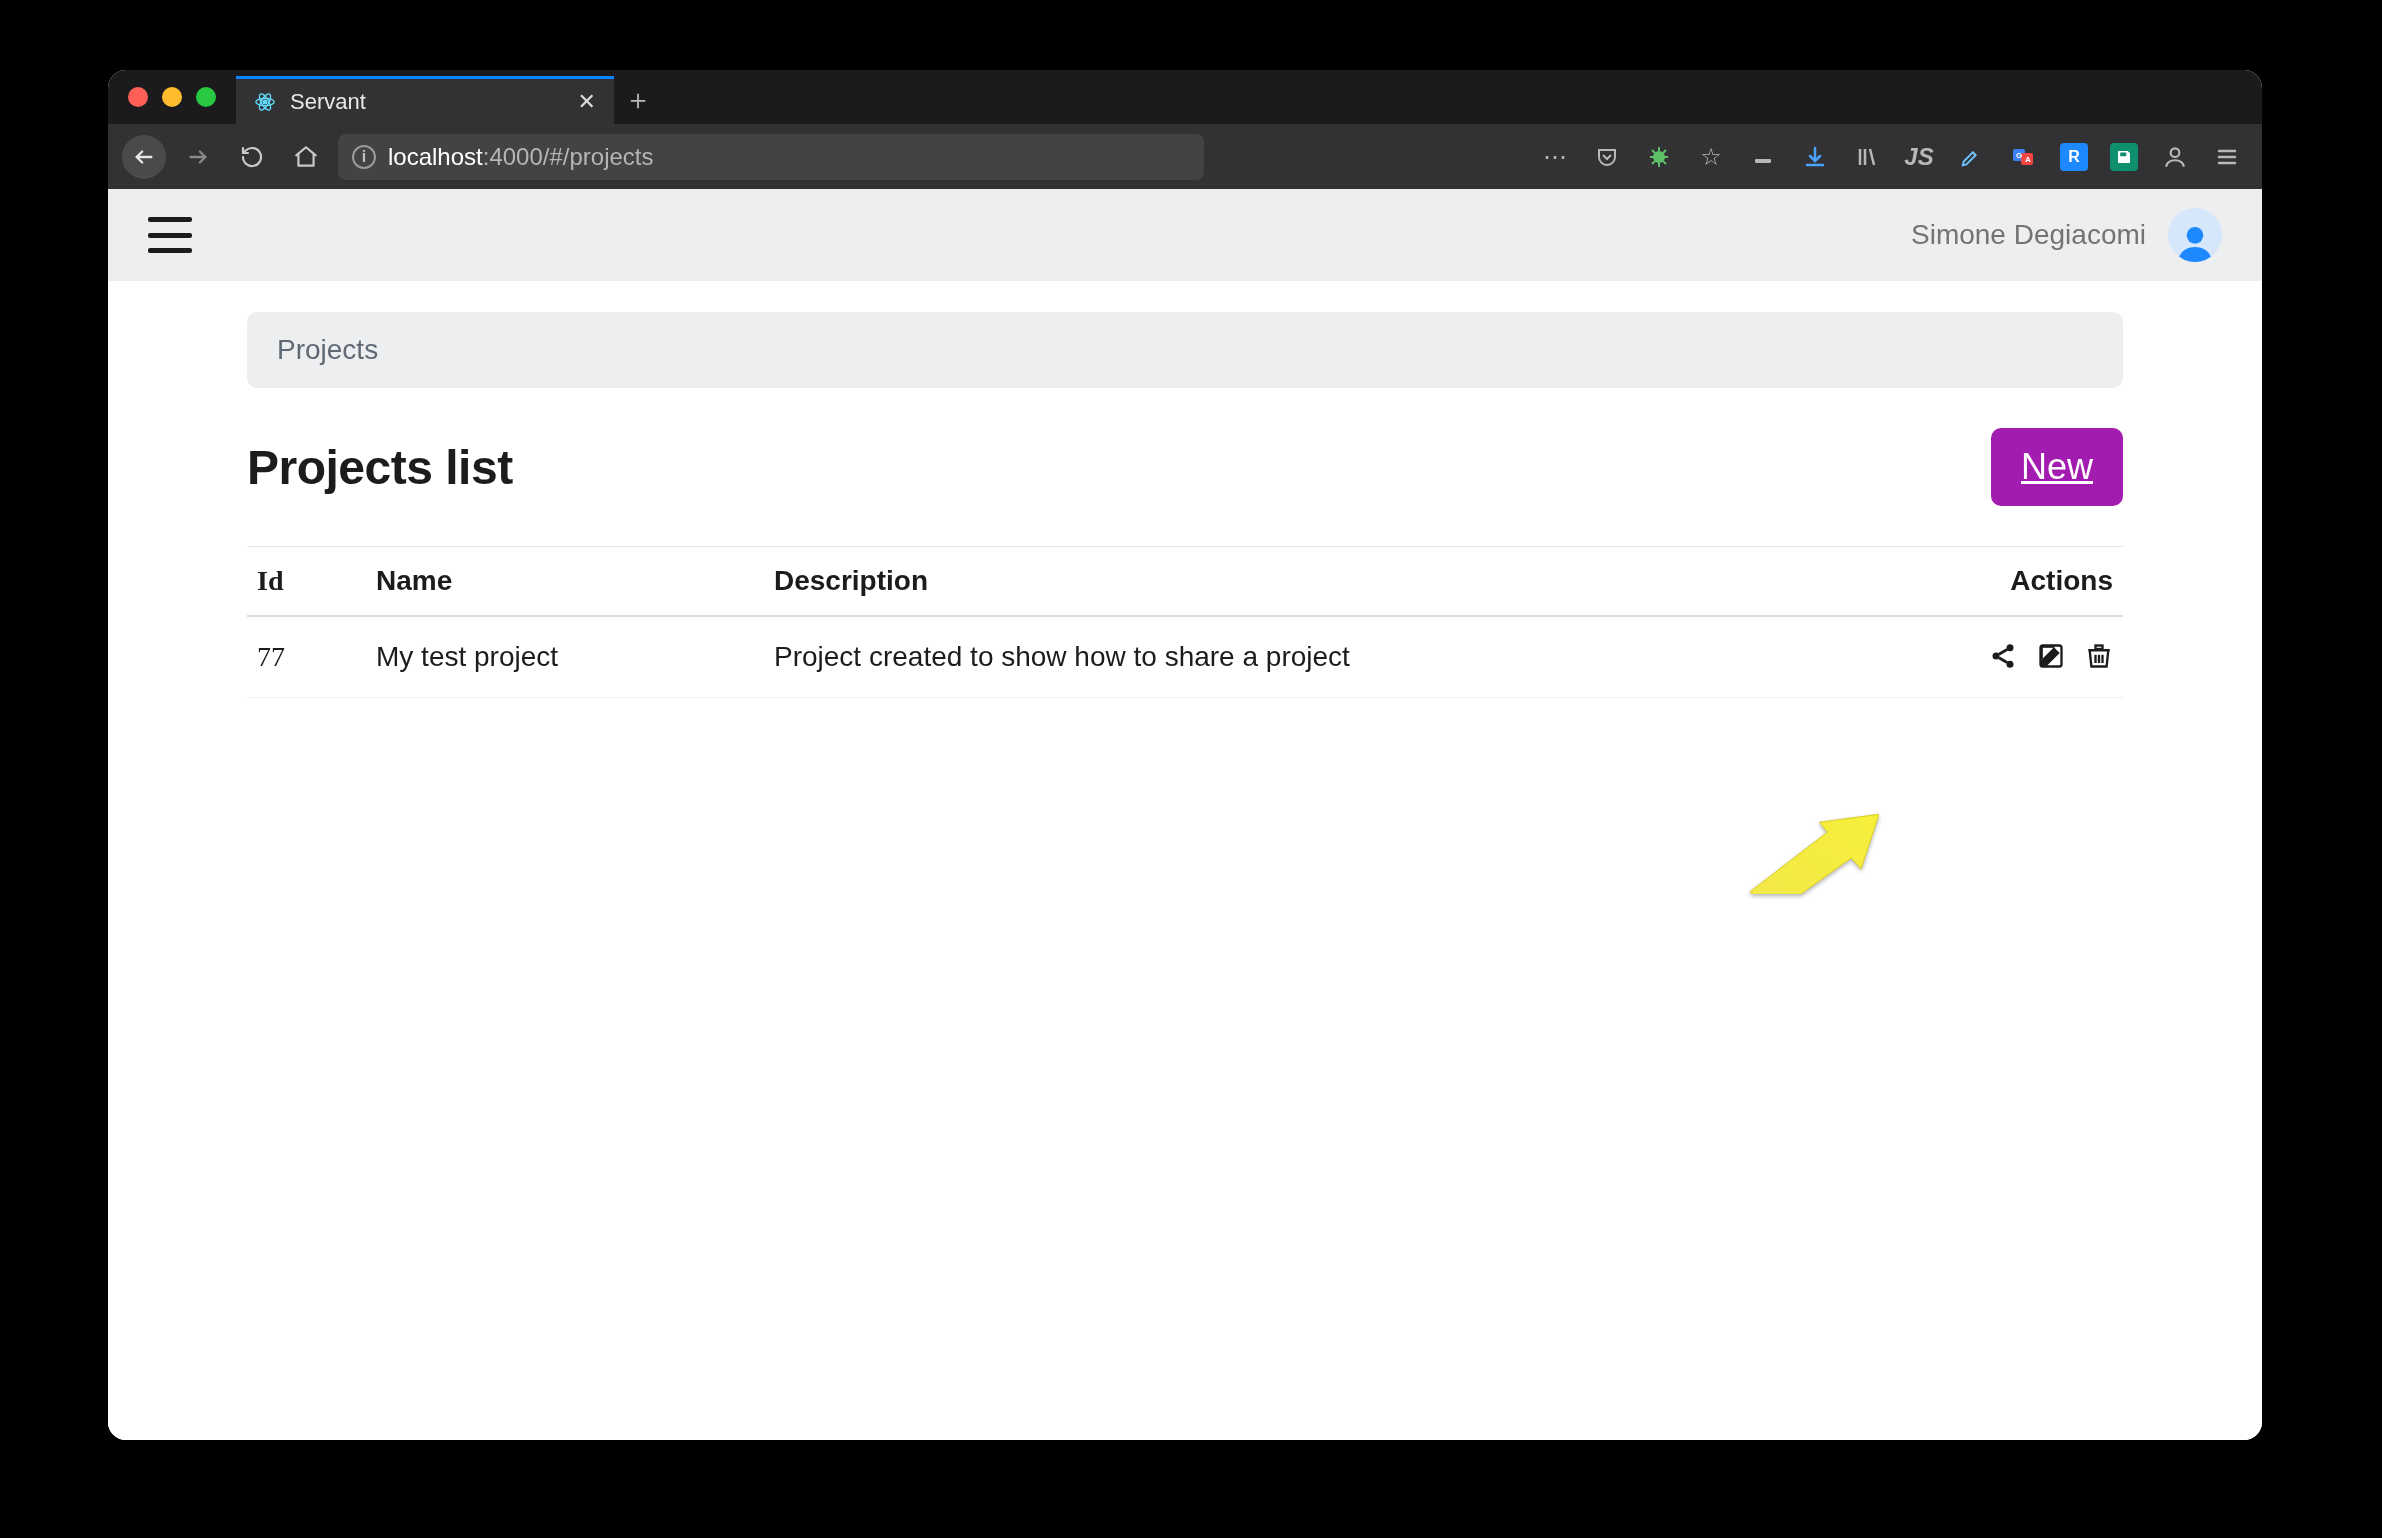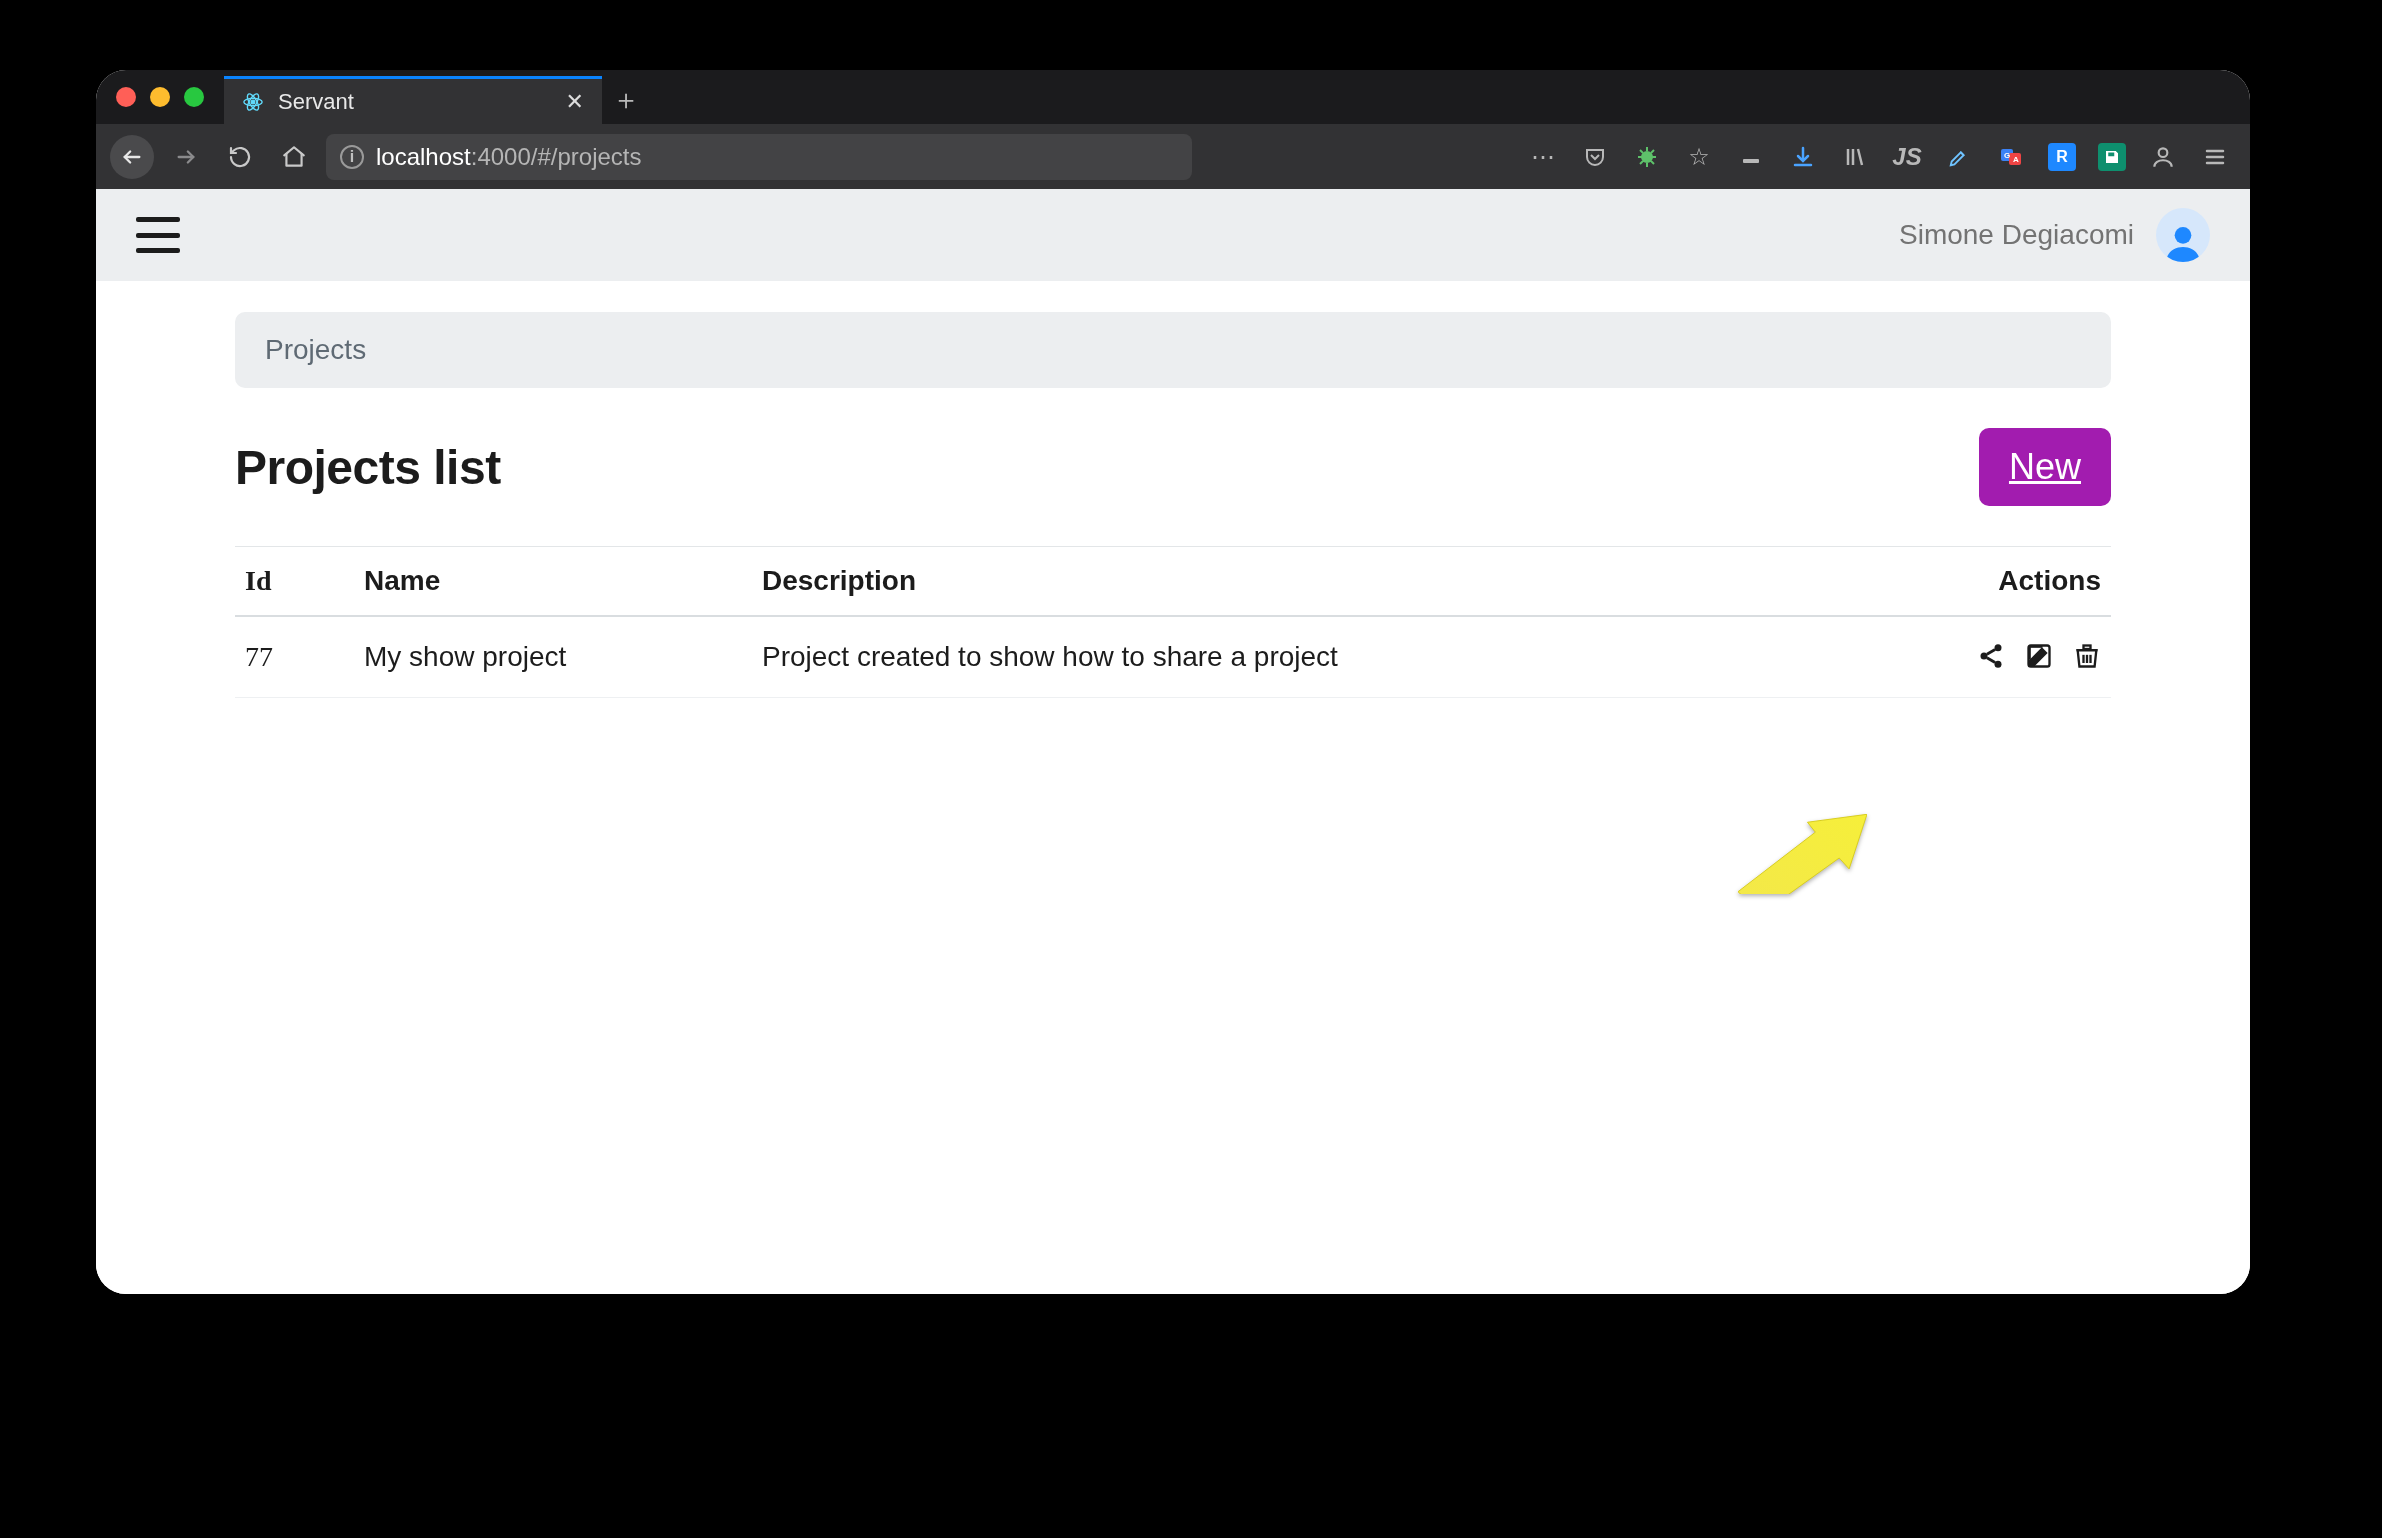--- a/index.html
+++ b/index.html
@@ -15,26 +15,26 @@
     width: 2382px;
     height: 1538px;
     background: #000;
     position: relative;
     transform-origin: top left;
   }
 
   
   .browser {
     position: absolute;
-    left: 96px;
+    left: 108px;
     top: 70px;
     width: 2154px;
-    height: 1224px;
+    height: 1370px;
     background: #fff;
-    border-radius: 30px;
+    border-radius: 18px;
     overflow: hidden;
     box-shadow: 0 30px 60px rgba(0,0,0,.6);
   }
 
   
   .tabstrip {
     height: 54px;
     background: #1b1b1d;
     display: flex;
     align-items: flex-end;
@@ -386,21 +386,21 @@
             <tr>
               <th class="col-id">Id</th>
               <th class="col-name">Name</th>
               <th>Description</th>
               <th class="col-actions actions">Actions</th>
             </tr>
           </thead>
           <tbody id="projects-body">
               <tr>
                 <td class="col-id">77</td>
-                <td class="col-name">My show project</td>
+                <td class="col-name">My test project</td>
                 <td>Project created to show how to share a project</td>
                 <td class="col-actions">
                   <div class="row-actions">
                     <span class="aicon"><svg viewBox="0 0 24 24" width="28" height="28" fill="currentColor">
                         <circle cx="6" cy="12" r="3"></circle>
                         <circle cx="18" cy="5" r="3"></circle>
                         <circle cx="18" cy="19" r="3"></circle>
                         <line x1="8.5" y1="10.5" x2="15.5" y2="6.5" stroke="currentColor" stroke-width="2.5"></line>
                         <line x1="8.5" y1="13.5" x2="15.5" y2="17.5" stroke="currentColor" stroke-width="2.5"></line>
                       </svg></span>

